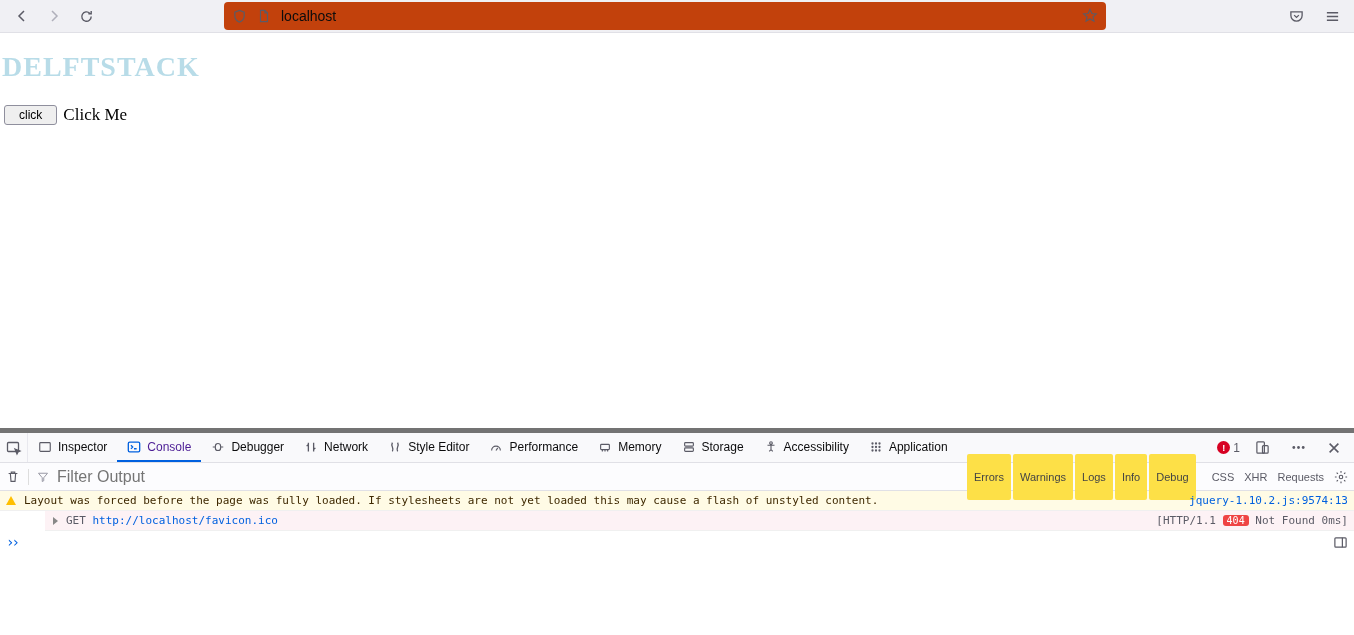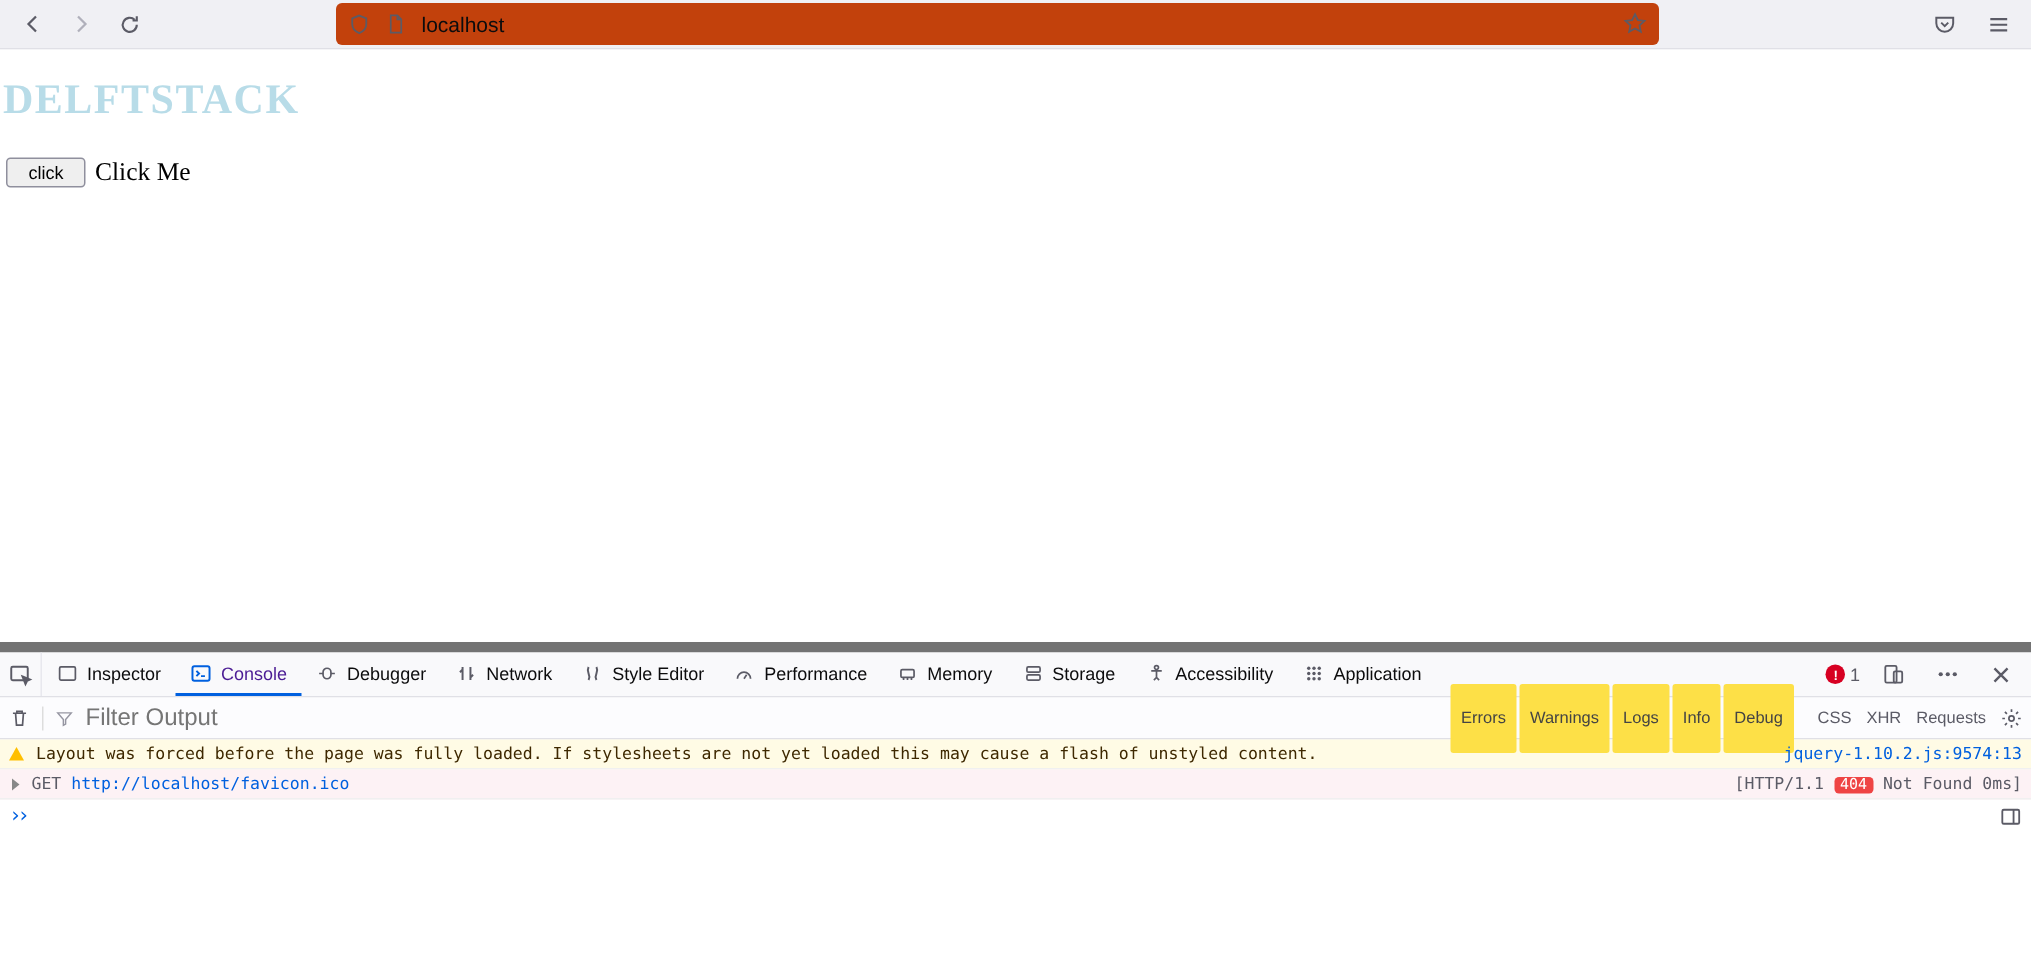--- a/index.html
+++ b/index.html
@@ -17,21 +17,21 @@
 .star-area { margin-left: auto; }
 
 
 .page-content { padding: 18px 0 0 0; background: #fff; height: 395px; font-family: Georgia, "Times New Roman", serif; }
 .page-heading { color: #b8dce8; font-weight: bold; font-size: 28px; letter-spacing: 1px; margin: 0 0 22px 2px; }
 .btn-row { display: flex; align-items: center; gap: 6px; padding-left: 4px; }
 .page-btn { font-family: Arial, sans-serif; font-size: 12px; padding: 2px 14px; background: #efefef; border: 1px solid #8f8f9d; border-radius: 3px; cursor: pointer; }
 .btn-label { font-size: 17px; font-family: Georgia, serif; }
 
 
-.devtools { border-top: 7px solid #737373; font-family: -apple-system, "Segoe UI", Arial, sans-serif; font-size: 12px; }
+.devtools { border-top: 5px solid #737373; font-family: -apple-system, "Segoe UI", Arial, sans-serif; font-size: 12px; }
 .dt-tabs { height: 30px; background: #f9f9fb; border-bottom: 1px solid #e0e0e6; display: flex; align-items: stretch; }
 .dt-pick { width: 28px; display: flex; align-items: center; justify-content: center; color: #5b5b66; border-right: 1px solid #e8e8ee; }
 .dt-tab { display: flex; align-items: center; gap: 6px; padding: 0 10px; color: #0c0c0d; font-size: 12px; cursor: pointer; border-bottom: 2px solid transparent; }
 .dt-tab .ico { color: #5b5b66; display: flex; }
 .dt-tab.active { color: #4c1d95; border-bottom-color: #0060df; }
 .dt-tab.active .ico { color: #0060df; }
 .dt-tabs-right { margin-left: auto; display: flex; align-items: center; gap: 8px; padding-right: 6px; }
 .err-badge { display: flex; align-items: center; gap: 3px; color: #5b5b66; font-size: 12px; }
 .err-badge .circ { width: 13px; height: 13px; background: #d70022; border-radius: 50%; display: flex; align-items: center; justify-content: center; color: #fff; font-size: 9px; font-weight: bold; }
 
@@ -39,21 +39,21 @@
 .trash { color: #5b5b66; display: flex; }
 .filter-icon { color: #9696a2; display: flex; }
 .filter-input { flex: 1; border: none; outline: none; font-size: 16px; color: #737373; background: transparent; }
 .chip-group { display: flex; gap: 2px; margin-right: 8px; }
 .chip { background: #fde047; border-radius: 2px; padding: 17px 7px; font-size: 11px; color: #444; cursor: pointer; }
 .rt-opts { display: flex; gap: 10px; color: #5b5b66; font-size: 11px; align-items: center; }
 
 .log-area { font-family: Menlo, Consolas, monospace; font-size: 11px; }
 .log-row { display: flex; align-items: center; padding: 3px 6px; gap: 8px; border-bottom: 1px solid #f0f0f0; }
 .log-row.warn { background: #fffbe5; color: #3e2800; }
-.log-row.err { background: #fdf2f5; color: #a4000f; }
+.log-row.err { background: #fdf2f5; color: #a4000f; margin-left: 45px; }
 .warn-tri { width: 0; height: 0; border-left: 5px solid transparent; border-right: 5px solid transparent; border-bottom: 9px solid #ffbf00; flex-shrink: 0; }
 .arrow-right { width: 0; height: 0; border-top: 4px solid transparent; border-bottom: 4px solid transparent; border-left: 5px solid #888; flex-shrink: 0; margin-left: 2px; }
 .log-msg { flex: 1; }
 .log-src { color: #0060df; white-space: nowrap; }
 .http-tag { color: #5b5b66; }
 .http-404 { background: #ef4444; color: #fff; padding: 0 4px; border-radius: 3px; font-size: 10px; }
 .input-row { height: 22px; display: flex; align-items: center; padding: 0 6px; }
 .chev2 { color: #0060df; font-size: 14px; letter-spacing: -3px; }
 .panel-icon { margin-left: auto; color: #5b5b66; }
 

